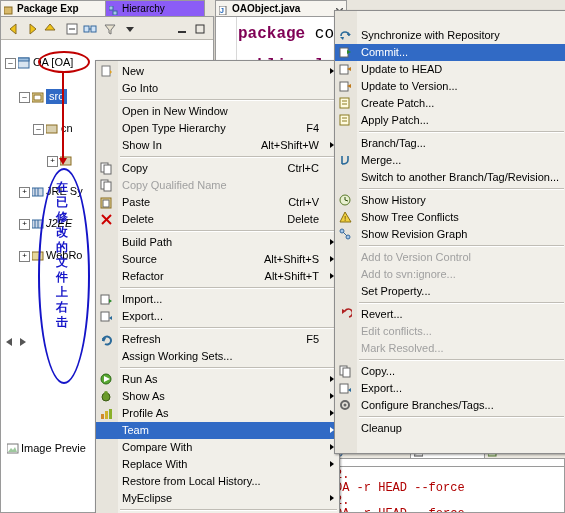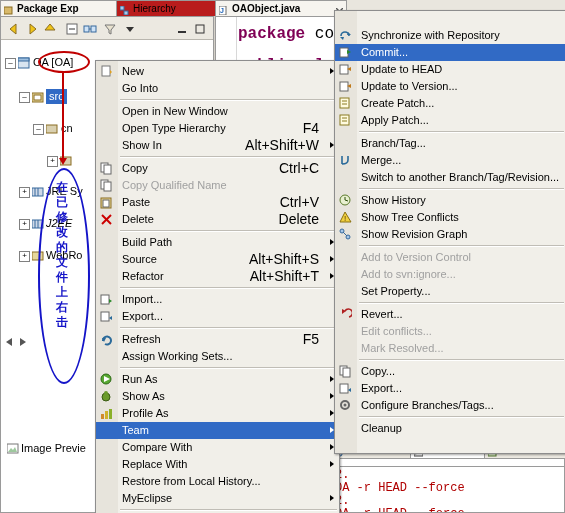--- a/index.html
+++ b/index.html
@@ -16,42 +16,42 @@
   
   .tabsrow{position:absolute;left:0;top:0;width:565px;height:16px;background:#e9e6de;}
   .tab{position:absolute;top:0;height:15px;line-height:15px;padding:0 4px 0 16px;
        font-size:10px;white-space:nowrap;border:1px solid #9a9a9a;border-bottom:none;
        background:#ece9e1;}
   .tab.active{background:#f6f4ef;font-weight:bold;}
   .tab .tico{position:absolute;left:3px;top:3px;width:9px;height:9px;}
   .tabclose{position:absolute;right:3px;top:3px;width:7px;height:7px;}
 
   .tab1{left:0;width:112px;background:#bcd6f0;}
-  .tab2{left:116px;width:78px;background:#b91c1c;}
+  .tab2{left:105px;width:78px;background:#8b5cf6;}
   .tab3{left:215px;width:110px;background:#f3f1ec;}
 
   
   .leftpanel{position:absolute;left:0;top:16px;width:214px;height:497px;background:#ffffff;border:1px solid #9a9a9a;box-sizing:border-box;}
   .toolbar{position:absolute;left:0;top:0;width:212px;height:22px;background:#ece9e1;border-bottom:1px solid #b9b6ae;}
   .tbtn{position:absolute;top:3px;width:16px;height:16px;border:1px solid transparent;}
   .tbtn .gl{display:block;width:100%;height:100%;}
 
   .tree{position:absolute;left:0;top:24px;width:212px;bottom:0;overflow:hidden;font-size:11px;}
   .trow{position:relative;height:15px;line-height:15px;white-space:nowrap;}
   .trow .exp{position:absolute;width:9px;height:9px;border:1px solid #808080;background:#fff;top:3px;font-size:8px;line-height:7px;text-align:center;color:#000;}
   .trow .ico{position:absolute;top:2px;width:12px;height:12px;}
   .trow .lbl{position:absolute;top:0;}
   .sel{background:#316ac5;color:#fff;}
 
   
   .menu{position:absolute;background:#f1efe9;border:1px solid #8d8d8d;box-shadow:1px 1px 2px rgba(0,0,0,.35);}
   .menu .mi{position:relative;height:17px;line-height:17px;padding-left:26px;padding-right:10px;white-space:nowrap;font-size:11px;}
   .menu .mi.hl{background:#316ac5;color:#fff;}
   .menu .mi.dis{color:#a0a0a0;}
-  .menu .acc{position:absolute;right:20px;top:0;font-size:14px;}
+  .menu .acc{position:absolute;right:20px;top:0;font-size:11px;}
   .menu .arrow{position:absolute;right:5px;top:5px;width:0;height:0;border-left:4px solid #000;border-top:3px solid transparent;border-bottom:3px solid transparent;}
   .menu .mi.hl .arrow{border-left-color:#fff;}
   .menu .sep{height:1px;margin:2px 2px 2px 24px;background:#c0bdb6;border-bottom:1px solid #fff;}
   .menu .mico{position:absolute;left:4px;top:2px;width:13px;height:13px;}
   .menu .gutter{position:absolute;left:0;top:0;bottom:0;width:22px;background:#e7e4dc;}
 
   
   .editor{position:absolute;left:215px;top:16px;width:350px;height:497px;background:#fff;border:1px solid #9a9a9a;box-sizing:border-box;overflow:hidden;}
   .edline{position:absolute;left:22px;white-space:nowrap;font-family:"Liberation Mono",monospace;font-size:16px;}
   .kw{color:#7f0055;font-weight:bold;}

